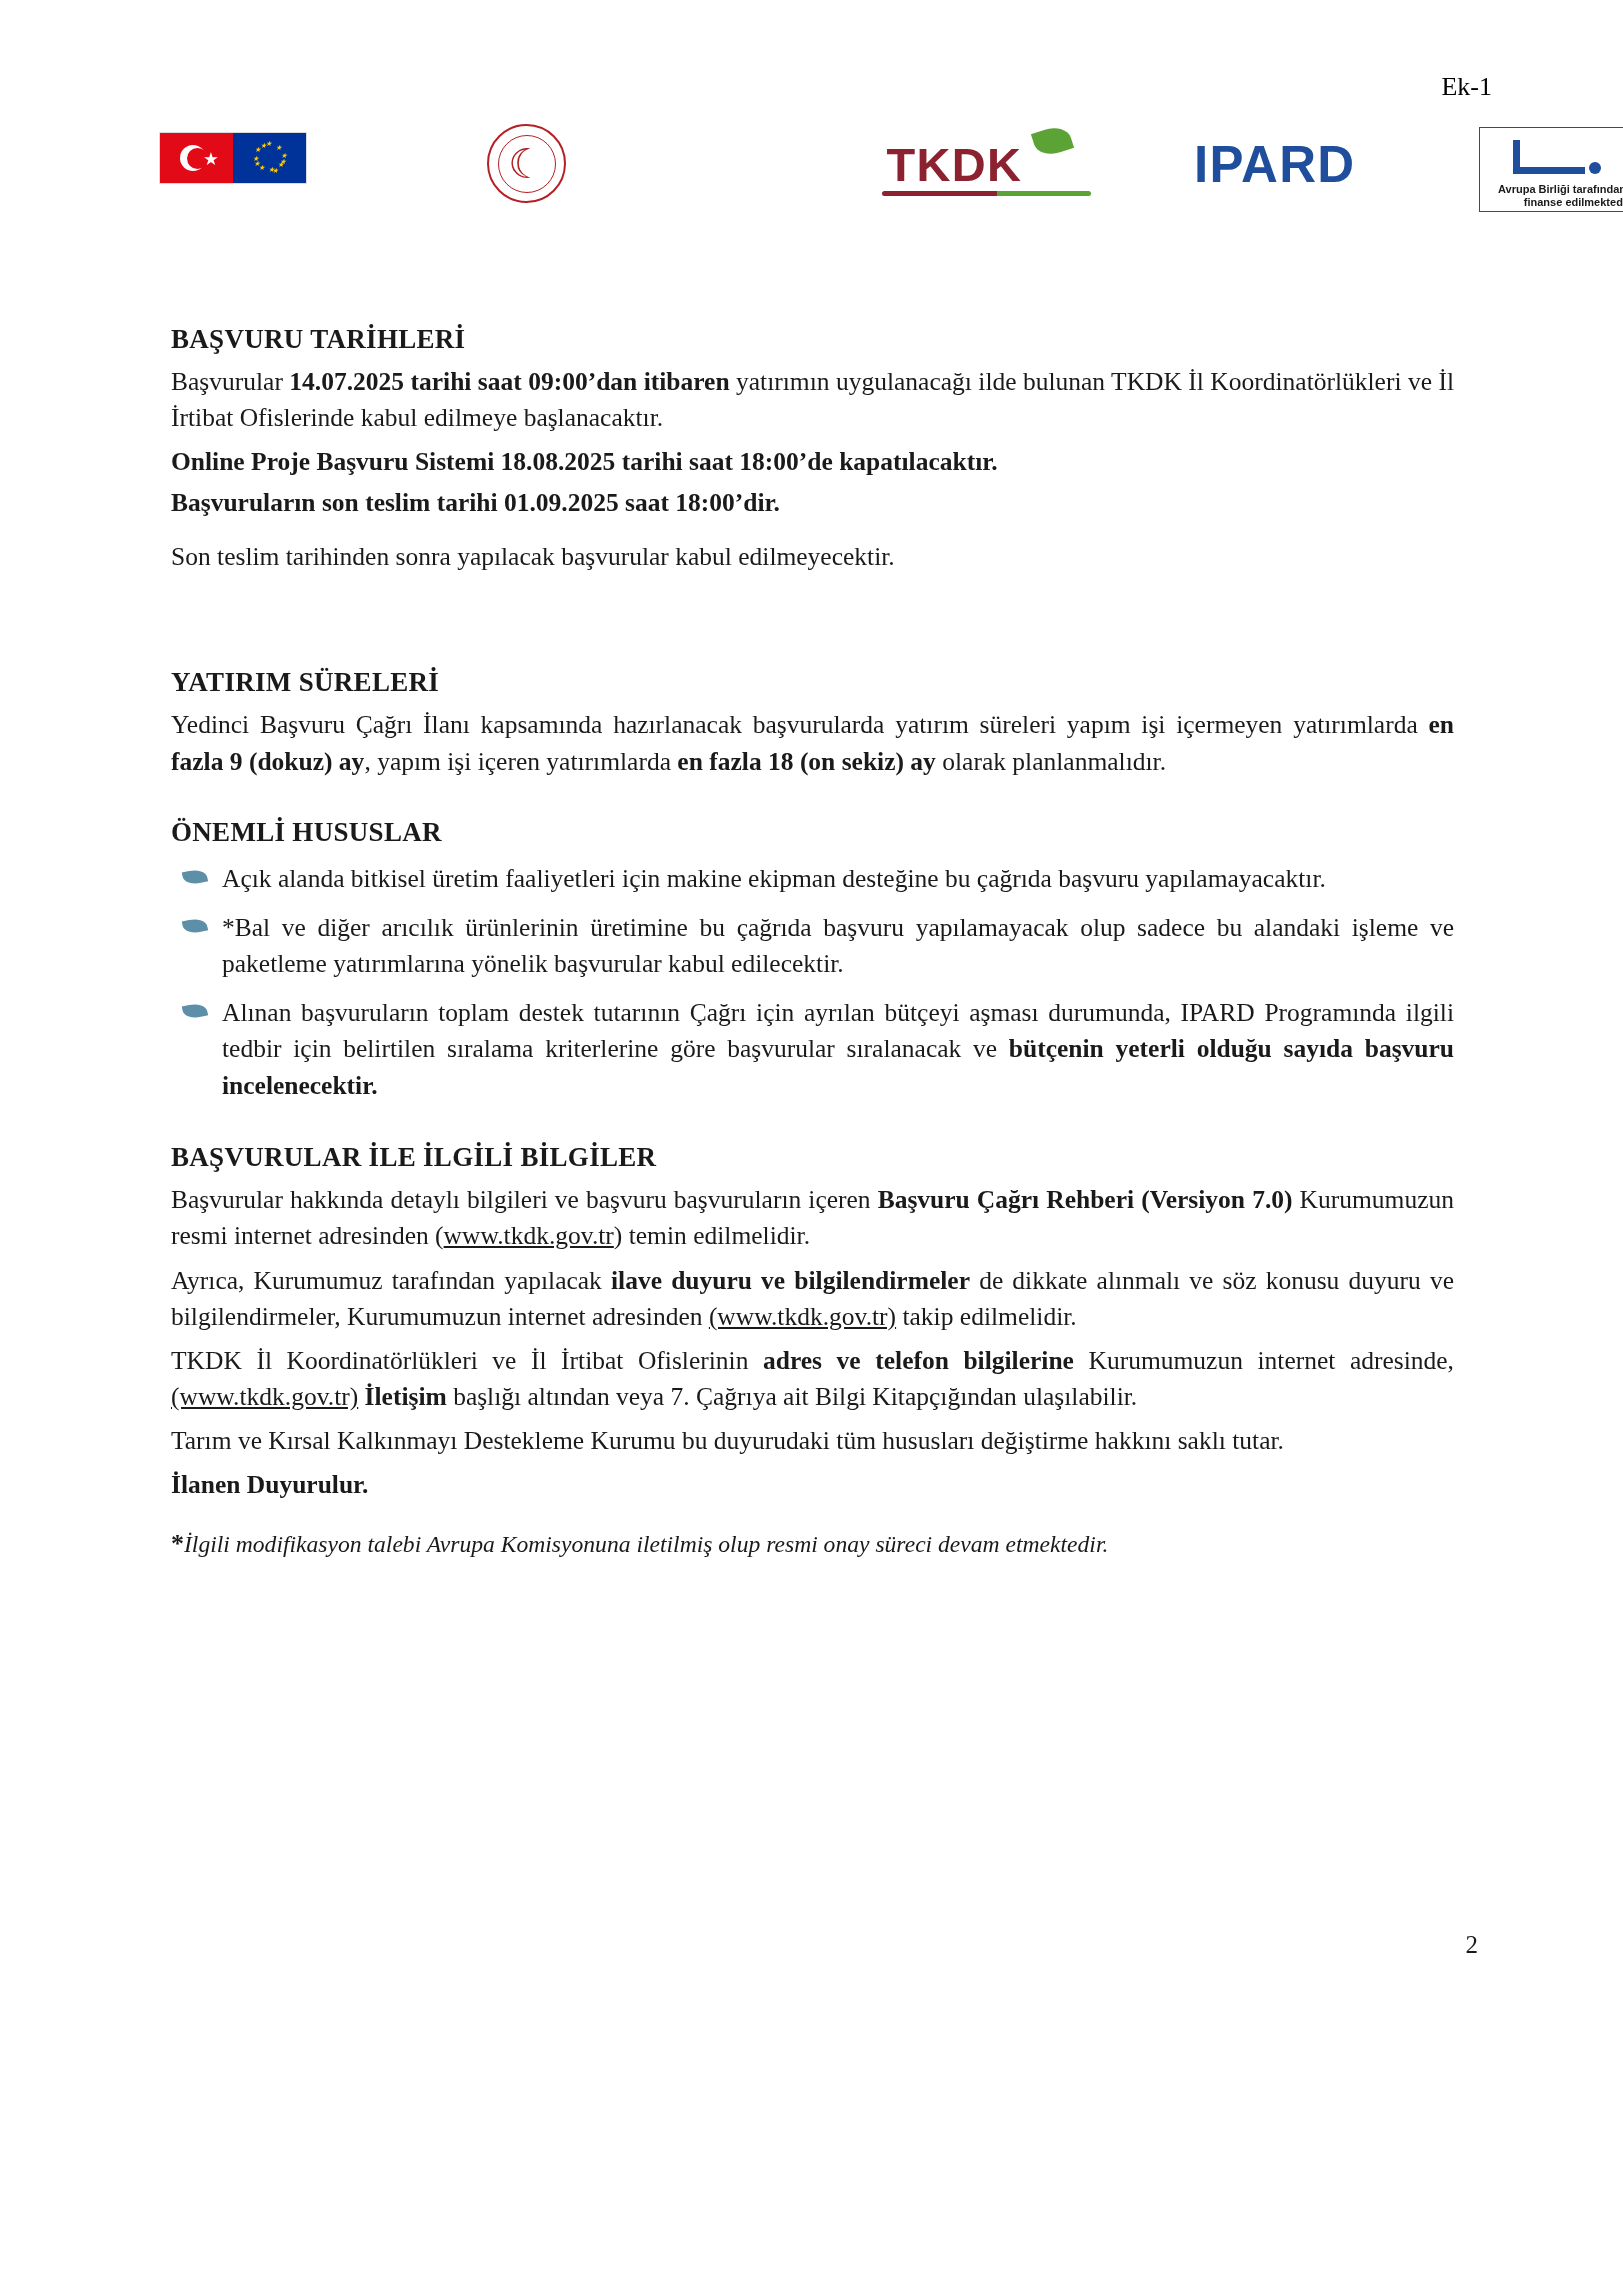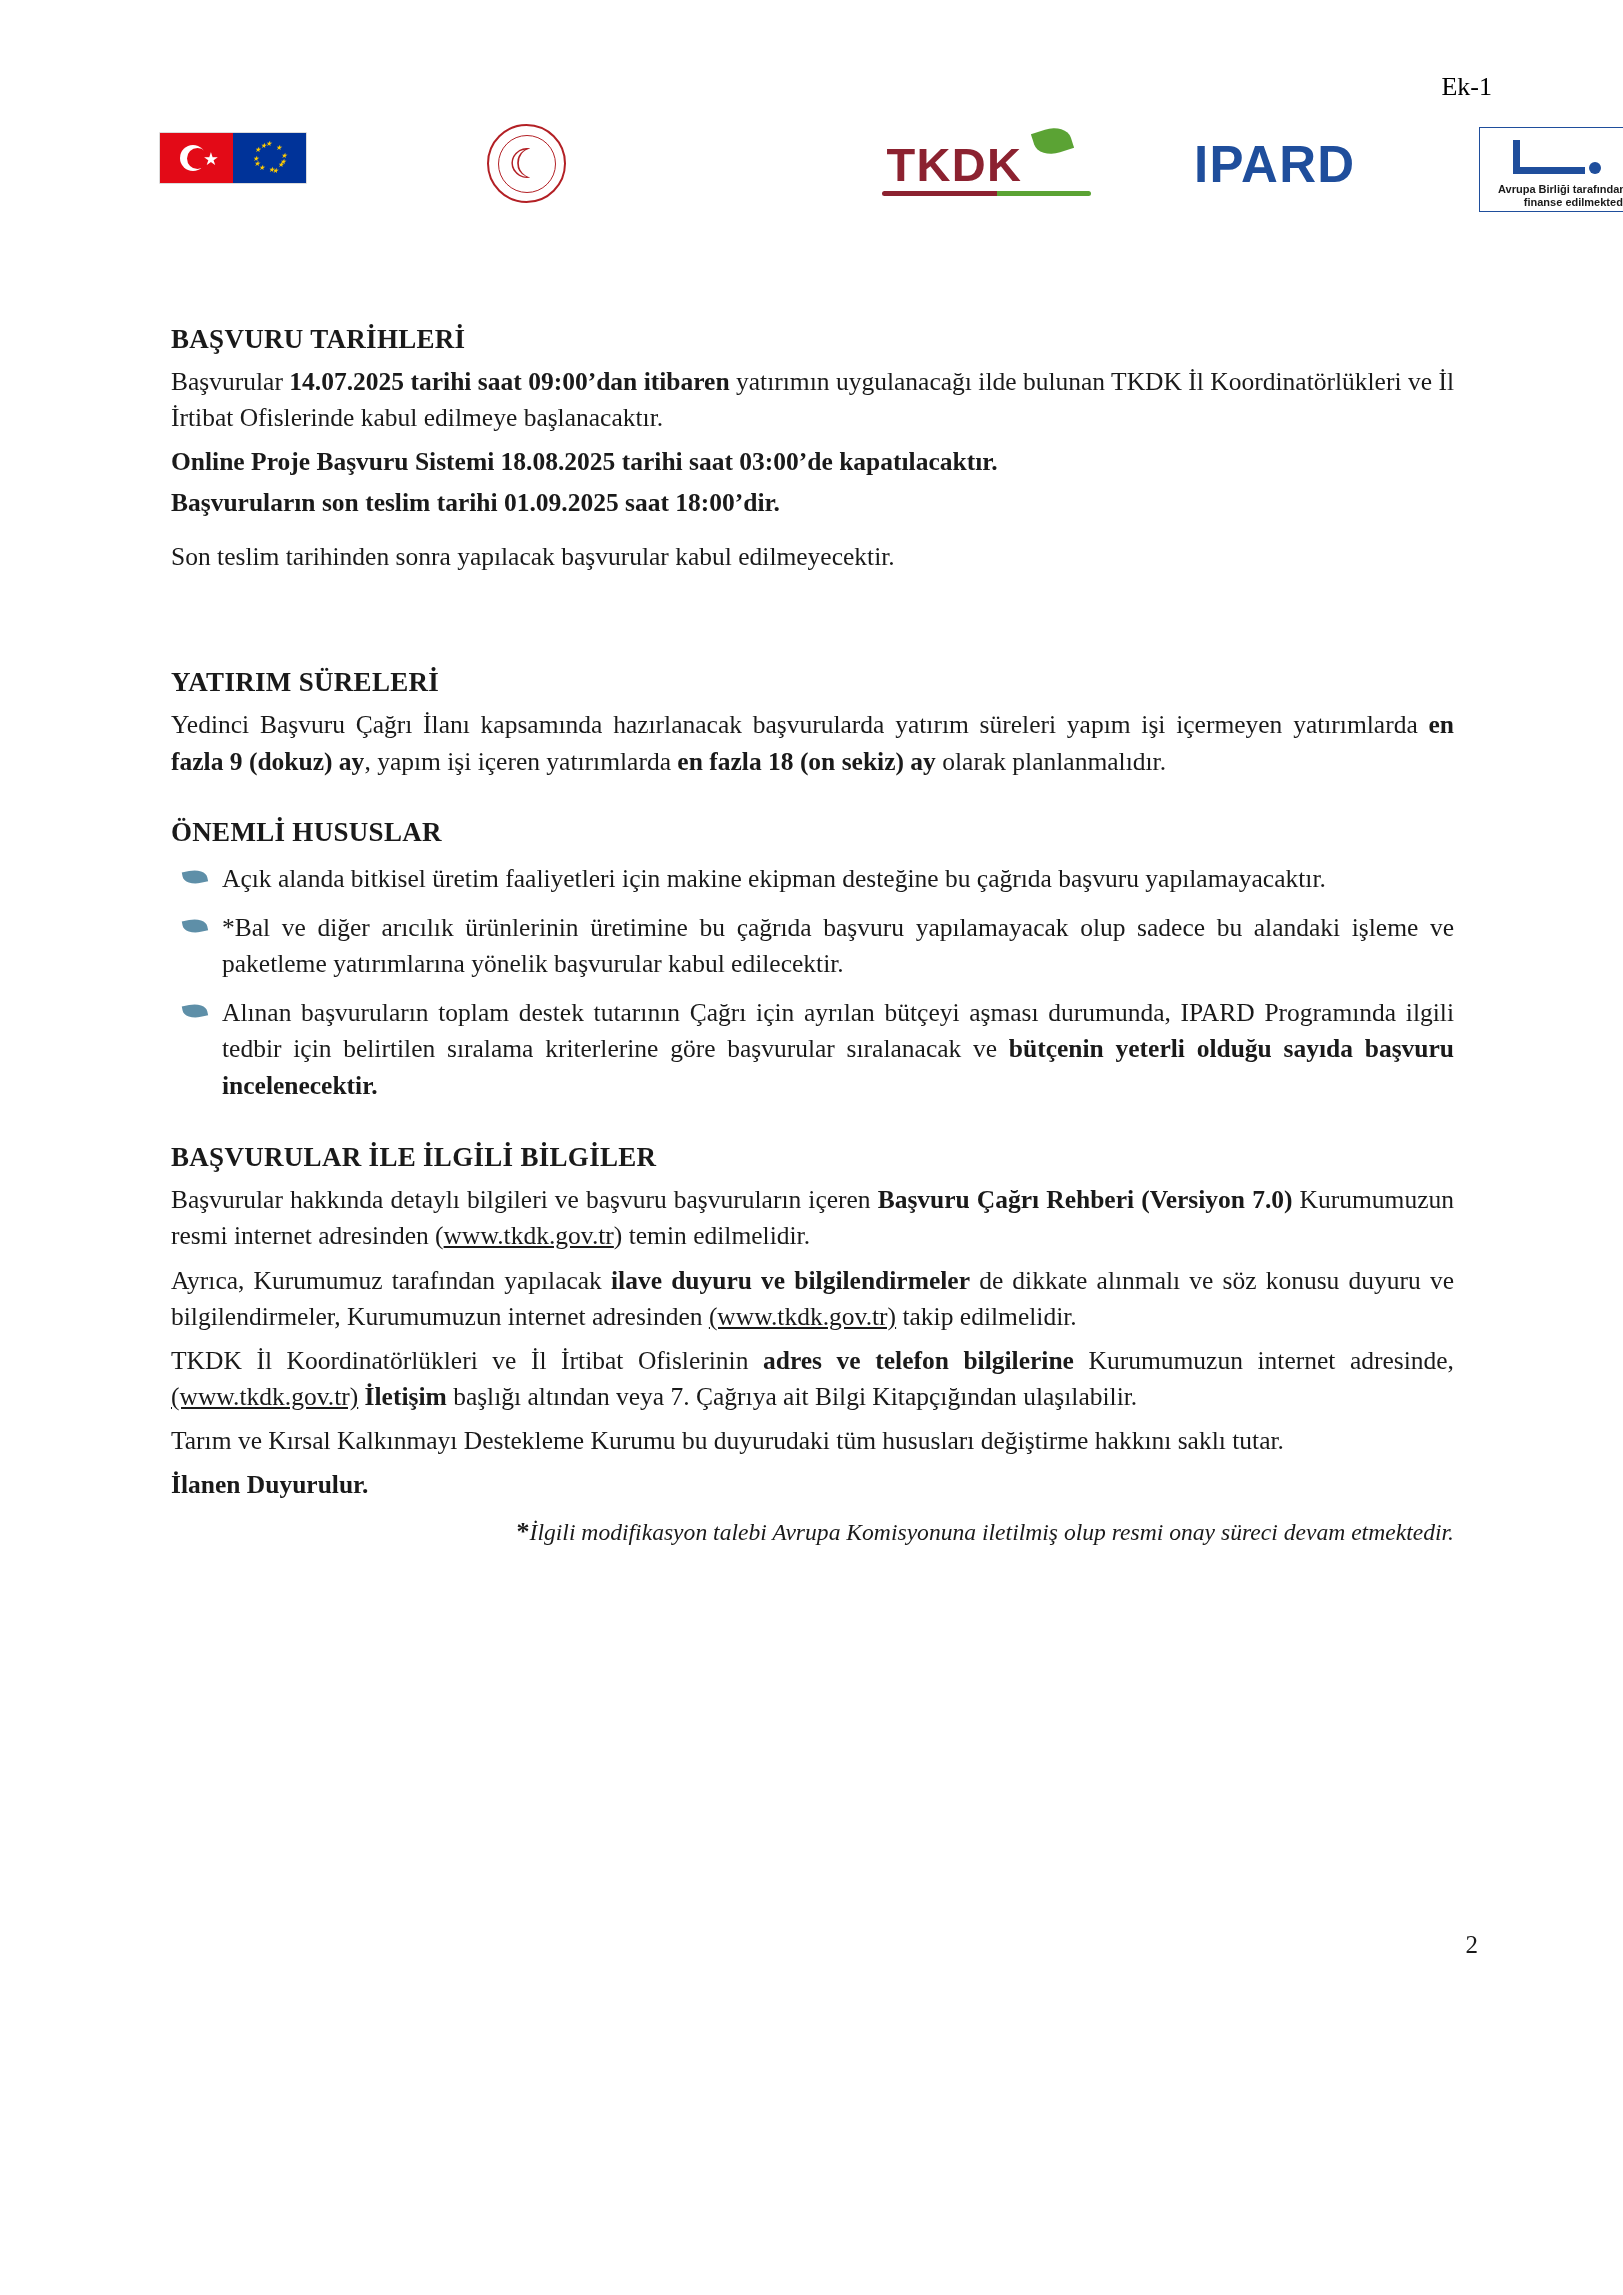--- a/index.html
+++ b/index.html
@@ -288,22 +288,21 @@
     width: 23.6px;
     height: 14.4px;
     background: #5E8FA8;
     border-radius: 0 70% 0 70%;
     transform: rotate(-12deg);
   }
   .note-line {
     font-size: 23.6px;
     font-style: italic;
     font-family: "Liberation Serif", serif;
-    margin: 14px 0 0 0;
-    text-align: right;
+    margin: 26px 0 0 0;
   }
   .note-star {
     font-weight: bold;
     font-style: normal;
     font-size: 26px;
   }
   .page-number {
     position: absolute;
     right: 145px;
     bottom: 84px;
@@ -365,21 +364,21 @@
       <div class="eufund-text">Avrupa Birliği tarafından ortak finanse edilmektedir</div>
     </div>
   </div>
 
   <div class="content">
 
     <h2 class="heading">BAŞVURU TARİHLERİ</h2>
 
     <p class="para"><span>Başvurular </span><b>14.07.2025 tarihi saat 09:00’dan itibaren</b><span> yatırımın uygulanacağı ilde bulunan TKDK İl Koordinatörlükleri ve İl İrtibat Ofislerinde kabul edilmeye başlanacaktır.</span></p>
 
-    <p class="para tight"><b>Online Proje Başvuru Sistemi 18.08.2025 tarihi saat 03:00’de kapatılacaktır.</b></p>
+    <p class="para tight"><b>Online Proje Başvuru Sistemi 18.08.2025 tarihi saat 18:00’de kapatılacaktır.</b></p>
 
     <p class="para tight"><b>Başvuruların son teslim tarihi 01.09.2025 saat 18:00’dir.</b></p>
 
     <div class="spacer-sm"></div>
 
     <p class="para">Son teslim tarihinden sonra yapılacak başvurular kabul edilmeyecektir.</p>
 
     <div class="spacer-lg"></div>
 
     <h2 class="heading">YATIRIM SÜRELERİ</h2>

